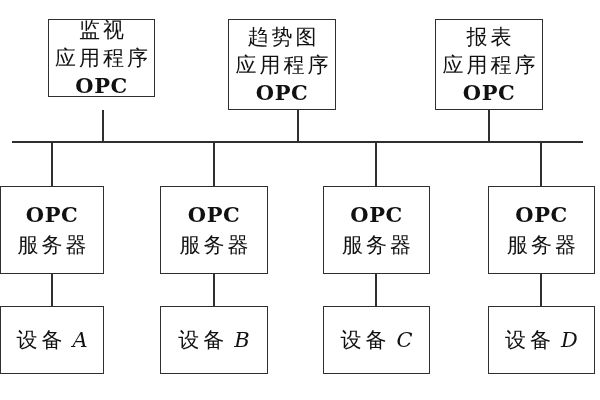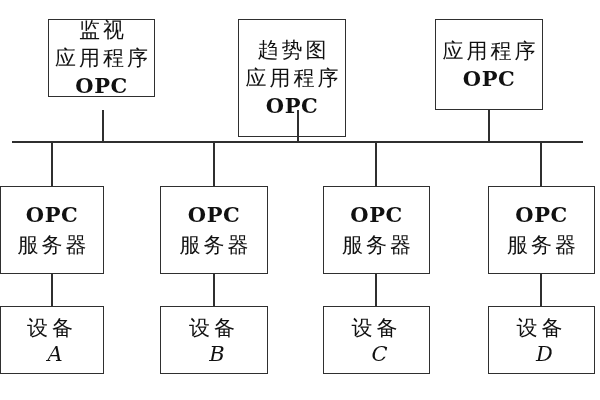--- a/index.html
+++ b/index.html
@@ -28,37 +28,37 @@
     display: flex;
     flex-direction: column;
     align-items: center;
     justify-content: center;
     text-align: center;
   }
   .app-box { font-size: 21px; line-height: 28px; }
   .server-box { font-size: 21px; line-height: 30px; }
   .device-box {
     font-size: 21px;
-    flex-direction: column;
+    flex-direction: row;
     align-items: center;
     justify-content: center;
   }
   .l-cjk { letter-spacing: 3px; text-indent: 3px; }
   .l-latin { letter-spacing: 0.5px; font-weight: bold; }
   .device-label { letter-spacing: 4px; }
   .device-letter {
     font-style: italic;
     margin-left: 6px;
     font-size: 21px;
   }
   .hline, .vline { position: absolute; background: var(--line); }
 
   
   #app-0 { left: 48px;  top: 19px; width: 107px; height: 78px; }
-  #app-1 { left: 238px; top: 19px; width: 108px; height: 118px; }
+  #app-1 { left: 228px; top: 19px; width: 108px; height: 91px; }
   #app-2 { left: 435px; top: 19px; width: 108px; height: 91px; }
 
   
   #stub-0 { left: 102px; top: 110px; width: 2px; height: 32px; }
   #stub-1 { left: 297px; top: 110px; width: 2px; height: 32px; }
   #stub-2 { left: 488px; top: 110px; width: 2px; height: 32px; }
 
   
   #bus { left: 12px; top: 141px; width: 571px; height: 2px; }
 
@@ -95,20 +95,21 @@
     <div class="l-cjk">监视</div>
     <div class="l-cjk">应用程序</div>
     <div class="l-latin">OPC</div>
   </div>
   <div class="box app-box" id="app-1">
     <div class="l-cjk">趋势图</div>
     <div class="l-cjk">应用程序</div>
     <div class="l-latin">OPC</div>
   </div>
   <div class="box app-box" id="app-2">
+    <div class="l-cjk">报表</div>
     <div class="l-cjk">应用程序</div>
     <div class="l-latin">OPC</div>
   </div>
 
   <div class="vline" id="stub-0"></div>
   <div class="vline" id="stub-1"></div>
   <div class="vline" id="stub-2"></div>
 
   <div class="hline" id="bus"></div>
 

